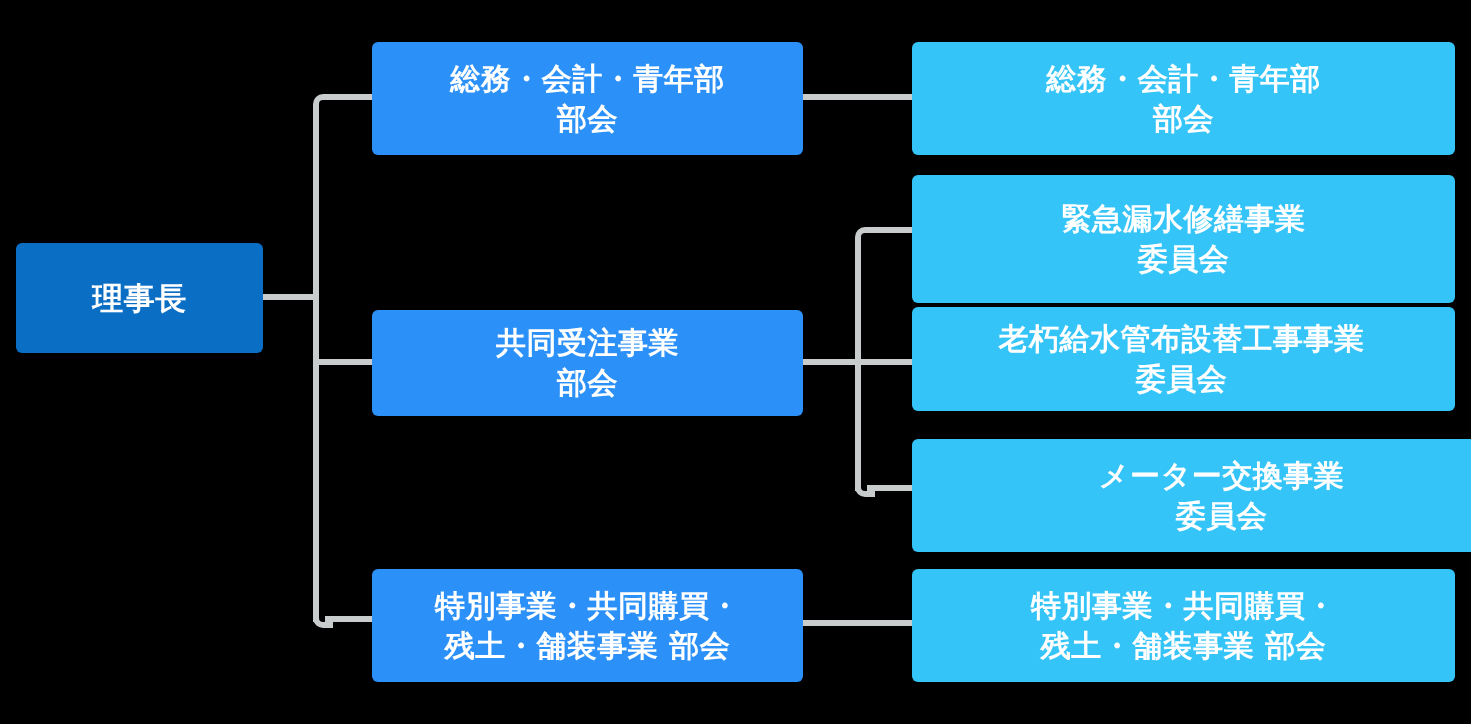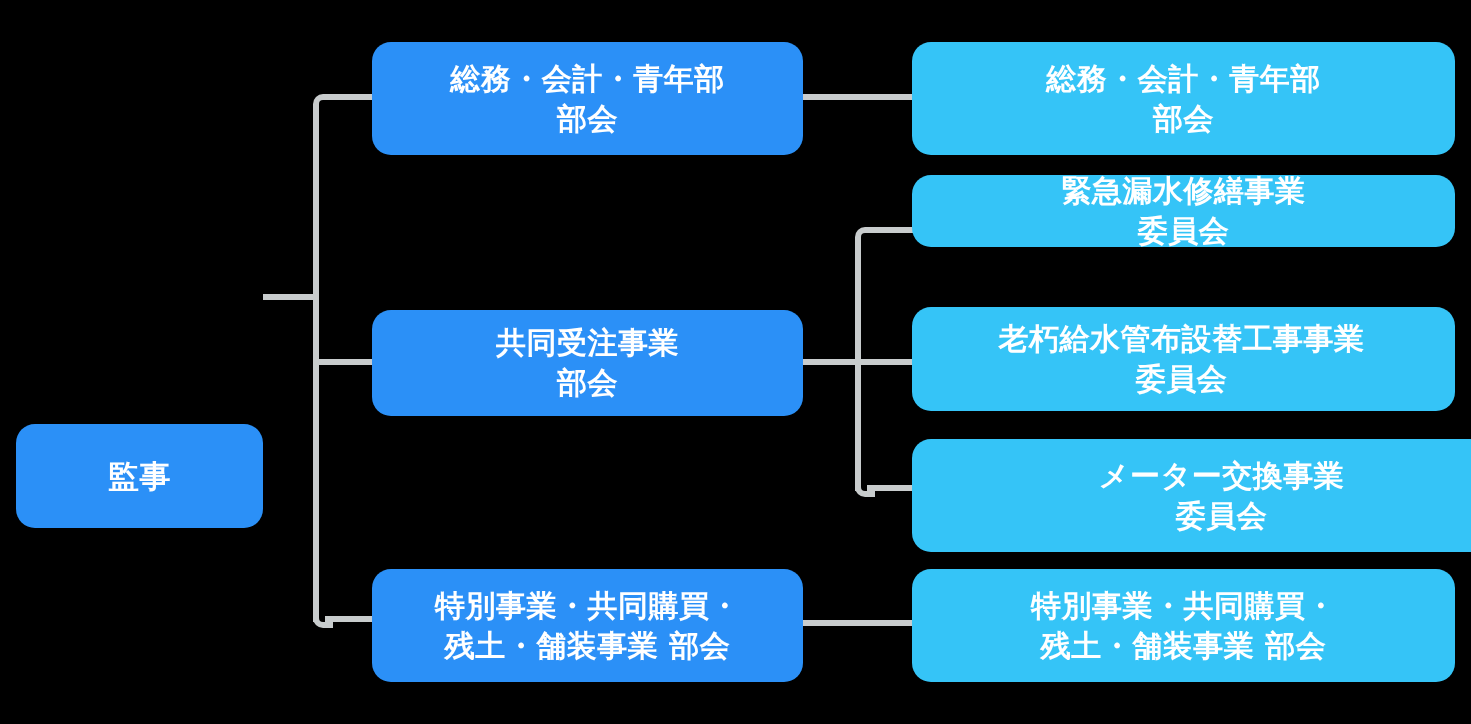--- a/index.html
+++ b/index.html
@@ -13,21 +13,21 @@
     height: 724px;
     background: #000000;
     font-family: "DejaVu Sans", "Liberation Sans", sans-serif;
     overflow: hidden;
   }
 
   
   .node {
     position: absolute;
     box-sizing: border-box;
-    border-radius: 19px;
+    border-radius: 6px;
     display: flex;
     align-items: center;
     justify-content: center;
     text-align: center;
     color: #ffffff;
     font-weight: 700;
     line-height: 1.32;
     letter-spacing: 0.5px;
     z-index: 3;
     white-space: pre-line;
@@ -80,24 +80,24 @@
   <div class="line line-h" style="left:803px; top:359px; width:60px;"></div>
   <div class="line line-v" style="left:855px; top:237px; height:254px;"></div>
   <div class="corner corner-tl" style="left:855px; top:227px; width:14px; height:14px;"></div>
   <div class="line line-h" style="left:867px; top:227px; width:48px;"></div>
   <div class="line line-h" style="left:855px; top:359px; width:60px;"></div>
   <div class="corner corner-bl" style="left:855px; top:477px; width:14px; height:14px;"></div>
   <div class="line line-h" style="left:867px; top:485px; width:48px;"></div>
 
   <div class="line line-h" style="left:803px; top:620px; width:112px;"></div>
 
+  <div class="node lvl-chair" style="left:16px; top:243px; width:247px; height:110px;">
+    <span class="node-label">理事長</span>
+  </div>
 
-  <div class="node lvl-auditor" style="left:16px; top:424px; width:247px; height:104px;">
-    <span class="node-label">監事</span>
-  </div>
 
   <div class="node lvl-dept" style="left:372px; top:42px; width:431px; height:113px;">
     <span class="node-label">総務・会計・青年部
 部会</span>
   </div>
 
   <div class="node lvl-dept" style="left:372px; top:310px; width:431px; height:106px;">
     <span class="node-label">共同受注事業
 部会</span>
   </div>
@@ -105,21 +105,21 @@
   <div class="node lvl-dept" style="left:372px; top:569px; width:431px; height:113px;">
     <span class="node-label">特別事業・共同購買・
 残土・舗装事業 部会</span>
   </div>
 
   <div class="node lvl-cmte" style="left:912px; top:42px; width:543px; height:113px;">
     <span class="node-label">総務・会計・青年部
 部会</span>
   </div>
 
-  <div class="node lvl-cmte" style="left:912px; top:175px; width:543px; height:72px;">
+  <div class="node lvl-cmte" style="left:912px; top:175px; width:543px; height:128px;">
     <span class="node-label">緊急漏水修繕事業
 委員会</span>
   </div>
 
   <div class="node lvl-cmte" style="left:912px; top:307px; width:543px; height:104px;padding-left:6px;">
     <span class="node-label">老朽給水管布設替工事事業
 委員会</span>
   </div>
 
   <div class="node lvl-cmte" style="left:912px; top:439px; width:619px; height:113px;">

